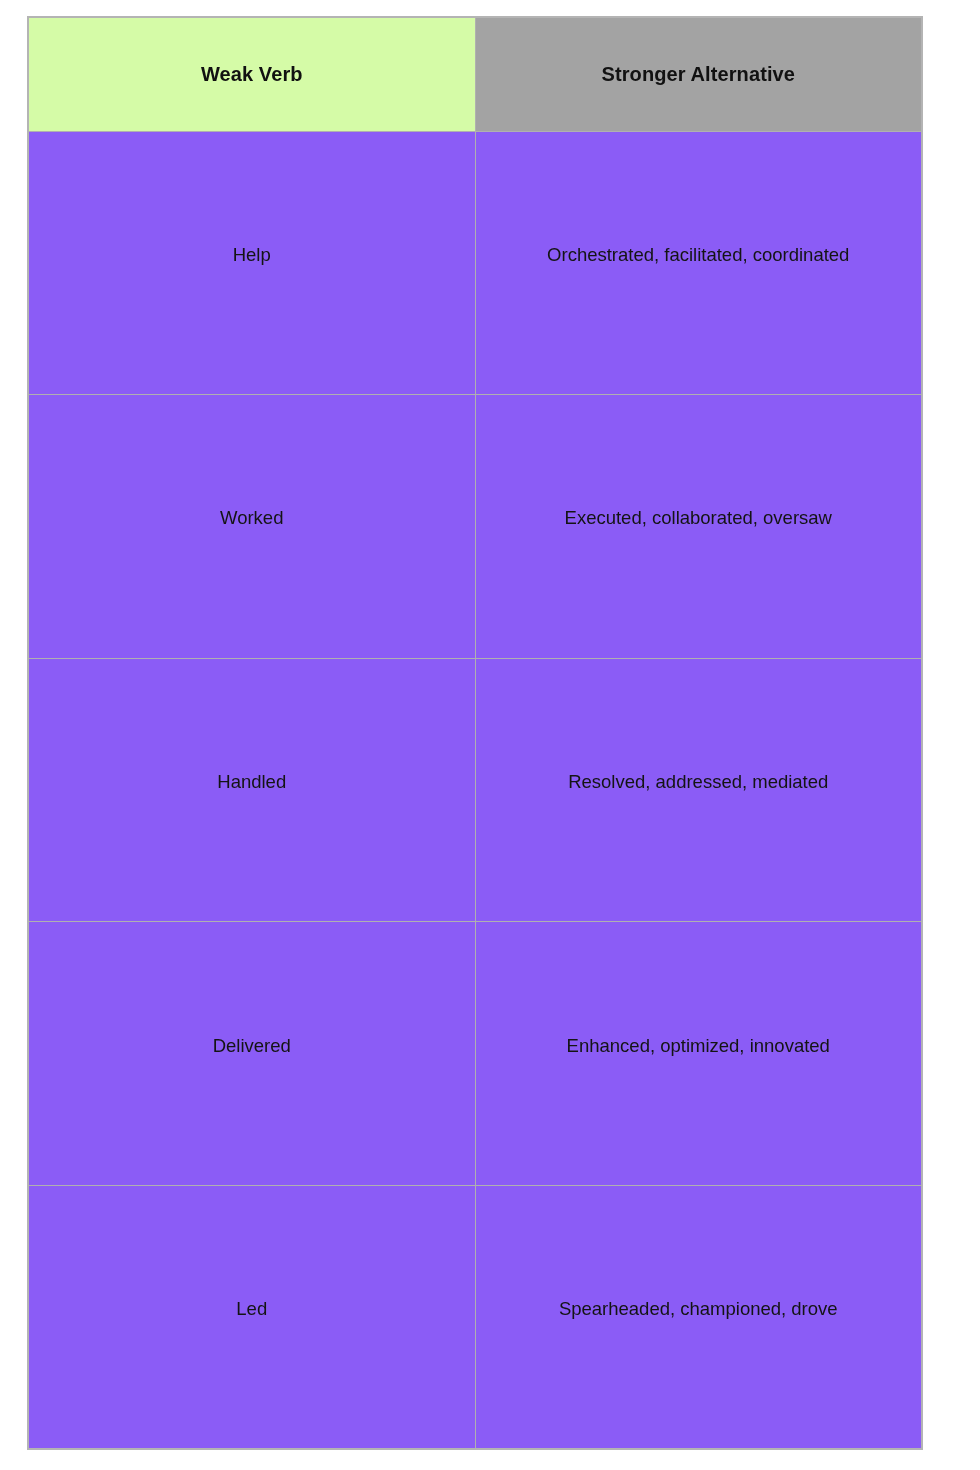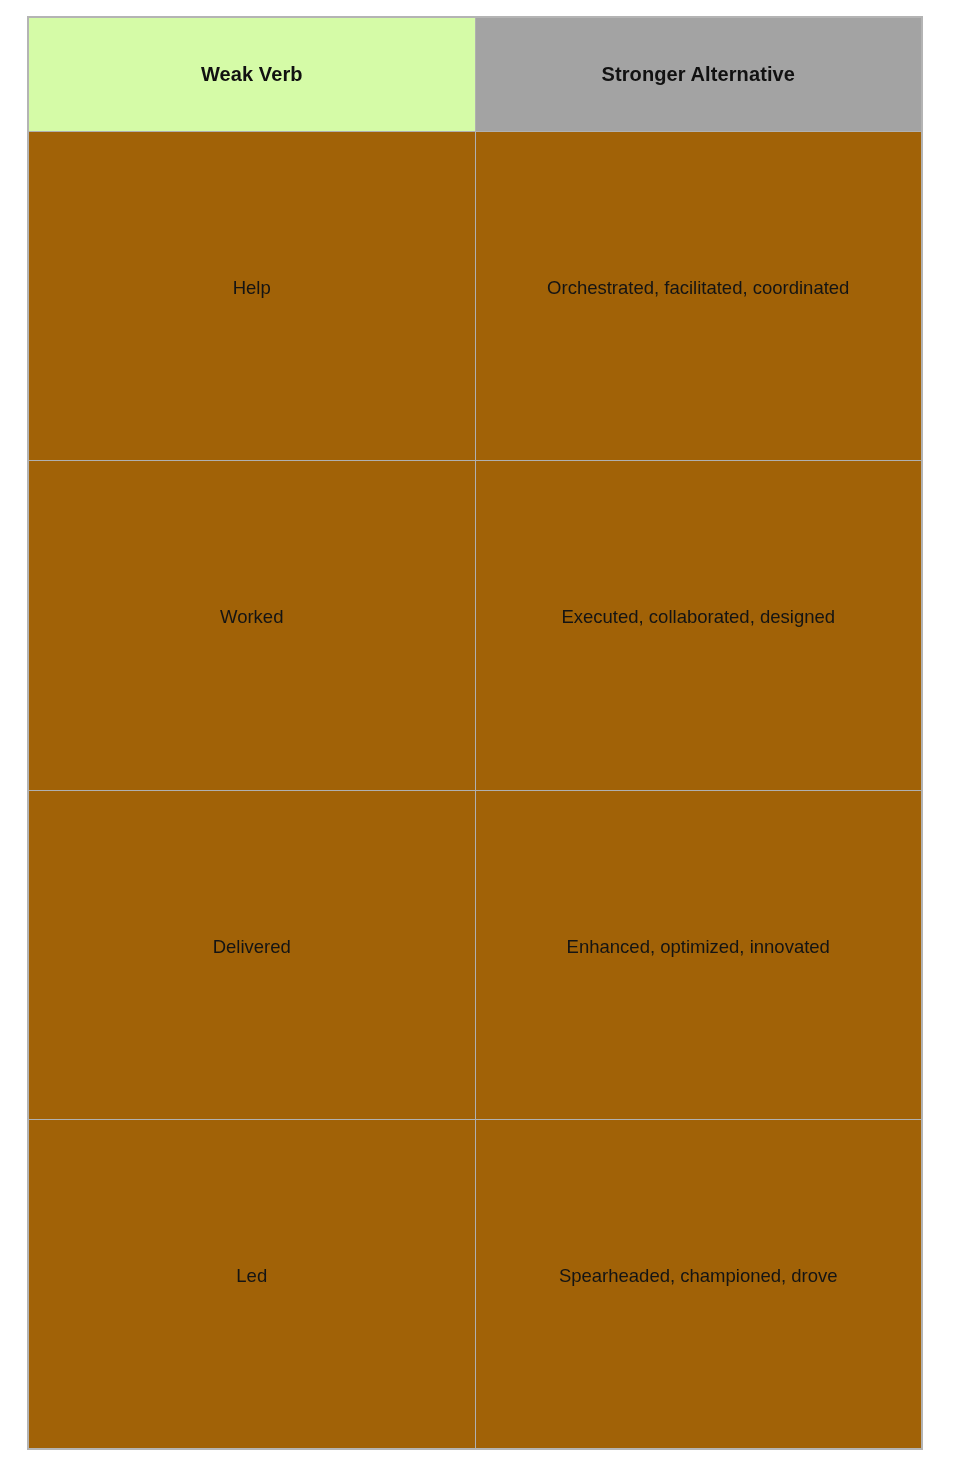--- a/index.html
+++ b/index.html
@@ -56,21 +56,21 @@
     font-weight: bold;
     color: #111111;
     letter-spacing: 0.1px;
   }
 
   table.verb-table tbody td {
     height: 190px;
     font-size: 18.5px;
     font-weight: normal;
     color: #141414;
-    background: #a16207;
+    background: #8b5cf6;
   }
 
   
   table.verb-table tbody td .cell-text {
     display: block;
     position: relative;
     top: -8px;
   }
 </style>
 </head>
@@ -95,21 +95,29 @@
           </td>
           <td style="border-color: rgb(176, 176, 176);">
             <span class="cell-text">Orchestrated, facilitated, coordinated</span>
           </td>
         </tr>
         <tr>
           <td style="border-color: rgb(176, 176, 176);">
             <span class="cell-text">Worked</span>
           </td>
           <td style="border-color: rgb(176, 176, 176);">
-            <span class="cell-text">Executed, collaborated, designed</span>
+            <span class="cell-text">Executed, collaborated, oversaw</span>
+          </td>
+        </tr>
+        <tr>
+          <td style="border-color: rgb(176, 176, 176);">
+            <span class="cell-text">Handled</span>
+          </td>
+          <td style="border-color: rgb(176, 176, 176);">
+            <span class="cell-text">Resolved, addressed, mediated</span>
           </td>
         </tr>
         <tr>
           <td style="border-color: rgb(176, 176, 176);">
             <span class="cell-text">Delivered</span>
           </td>
           <td style="border-color: rgb(176, 176, 176);">
             <span class="cell-text">Enhanced, optimized, innovated</span>
           </td>
         </tr>

